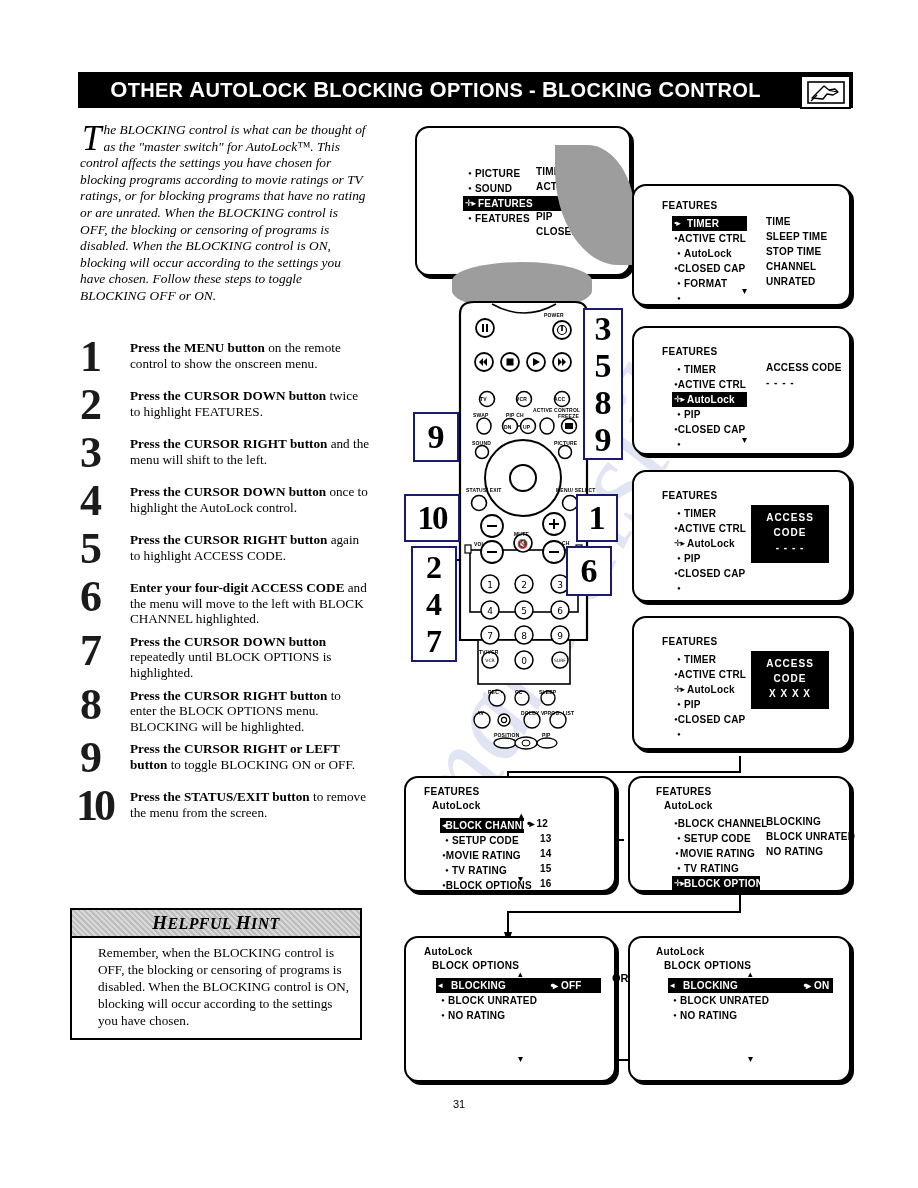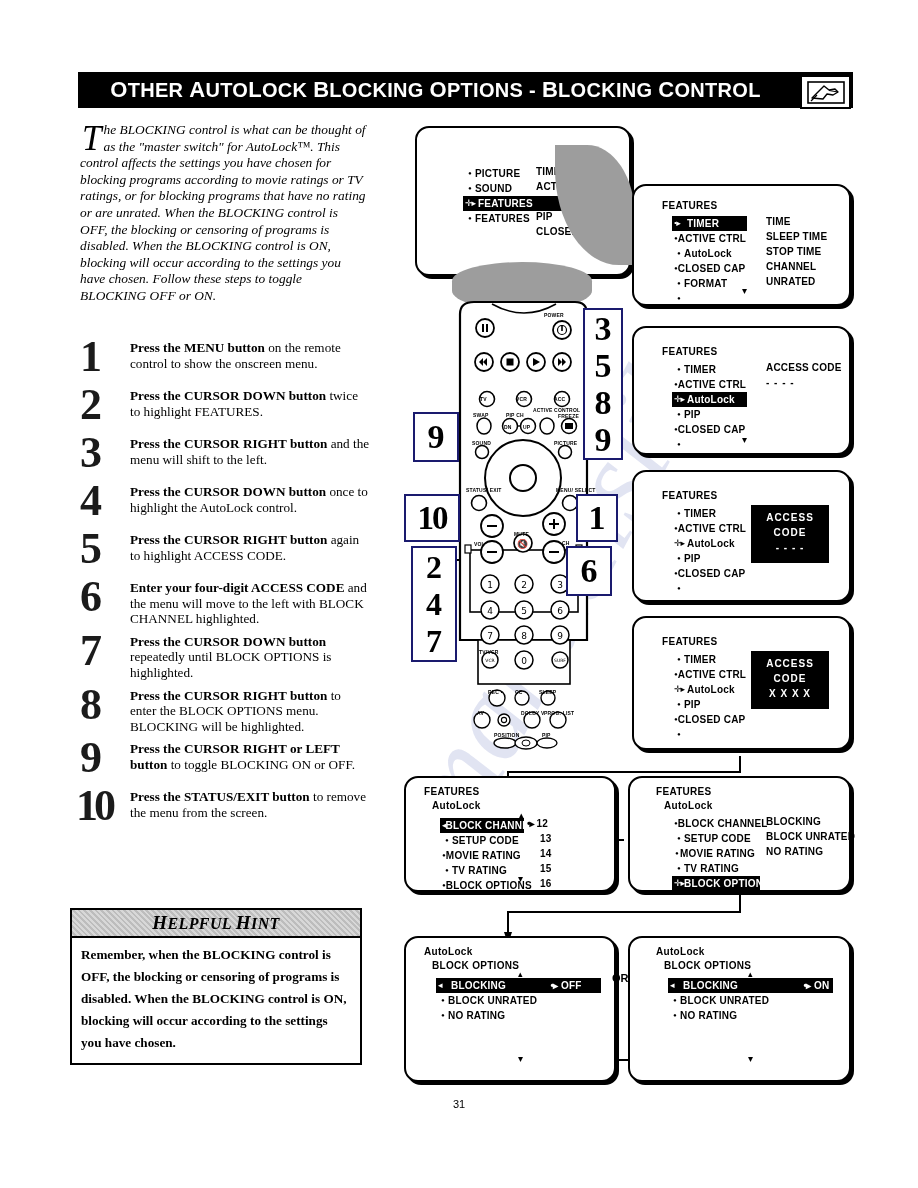--- a/index.html
+++ b/index.html
@@ -33,21 +33,21 @@
   .step-num.n10{font-size:44px;letter-spacing:-4px;left:-4px;}
   .step-txt{font-size:13.2px;line-height:15.6px;font-family:"Liberation Serif",serif;}
   .step-txt b{font-weight:bold;}
 
   .hint{position:absolute;left:70px;top:908px;width:288px;border:2px solid #000;background:#fff;}
   .hint-head{height:26px;border-bottom:2px solid #000;
       background:repeating-linear-gradient(45deg,#d8d8d8 0 2px,#bdbdbd 2px 4px);
       display:flex;align-items:center;justify-content:center;}
   .hint-head-txt{font-style:italic;font-weight:bold;font-size:16px;letter-spacing:.4px;}
   .hint-head-txt .sc{font-size:19px;}
-  .hint-body{padding:6px 9px 9px 9px;font-size:13.2px;line-height:22px;font-weight:bold;}
+  .hint-body{padding:6px 9px 9px 26px;font-size:13.2px;line-height:17px;}
 
   .pagenum{position:absolute;left:0;top:1098px;width:918px;text-align:center;
       font-family:"Liberation Sans",sans-serif;font-size:11px;}
 
   
   .tv{position:absolute;background:#fff;border:2.5px solid #000;border-radius:14px;
       box-shadow:3px 3px 0 0 #000;}
   .tv-inner{position:relative;width:100%;height:100%;}
   .osd-title{position:absolute;font-family:"Liberation Sans",sans-serif;
       font-weight:bold;font-size:10px;letter-spacing:.3px;}

